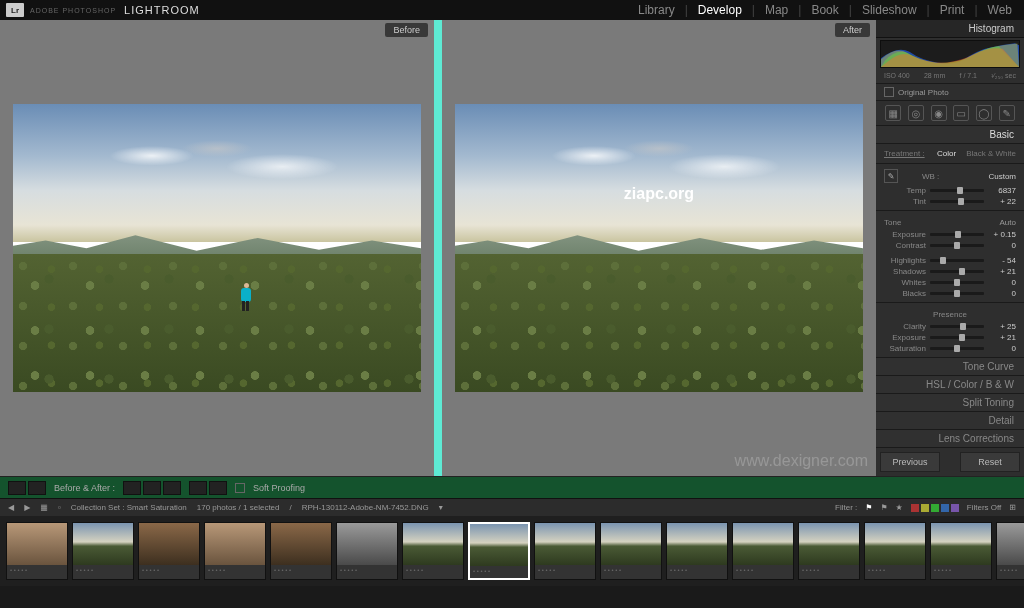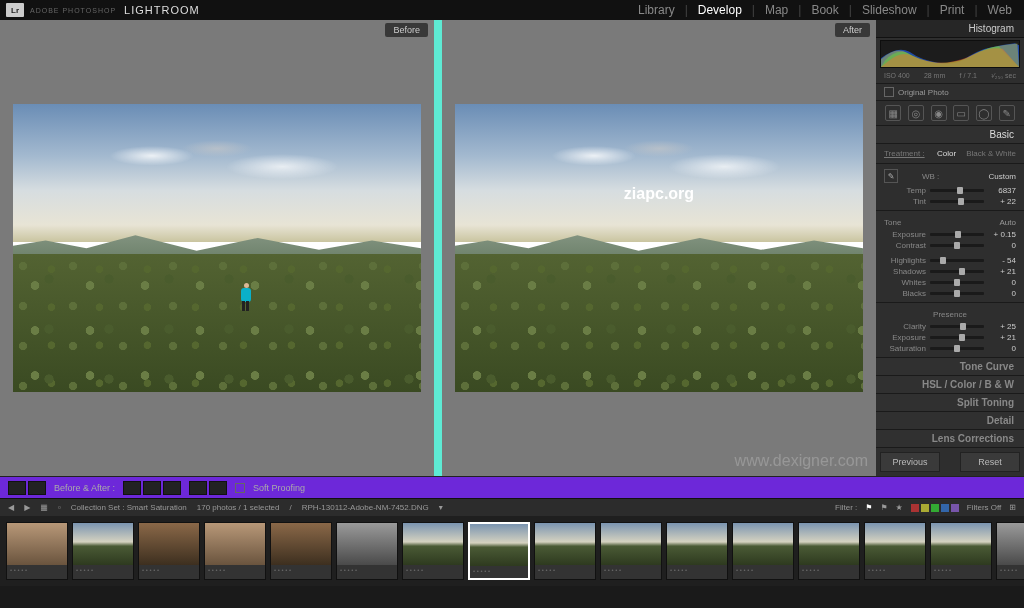--- a/index.html
+++ b/index.html
@@ -40,40 +40,40 @@
 .right { width: 148px; background: #2e2e2e; display: flex; flex-direction: column; overflow: hidden; }
 .panel-head { background: #262626; font-size: 10px; color: #ccc; text-align: right; padding: 3px 10px; border-bottom: 1px solid #111; }
 .histogram { height: 60px; background: #1c1c1c; margin: 2px 4px; border: 1px solid #0e0e0e; position: relative; overflow:hidden; }
 .histogram svg { width:100%; height:100%; }
 .histo-meta { display:flex; justify-content:space-between; padding:2px 8px 4px; font-size:7px; color:#777; }
 .orig-row { padding:3px 8px; font-size:8px; color:#999; display:flex; align-items:center; gap:4px; border-top:1px solid #1a1a1a; border-bottom:1px solid #1a1a1a; }
 .tool-row { display:flex; justify-content:space-around; padding:4px 6px; border-bottom:1px solid #1a1a1a; }
 .tool-row span { width:16px; height:16px; border:1px solid #555; border-radius:2px; display:flex; align-items:center; justify-content:center; color:#888; font-size:10px; cursor:pointer; }
 .section { border-bottom:1px solid #1a1a1a; padding:3px 8px; }
 .section-title { text-align:right; font-size:10px; color:#ddd; padding:3px 10px; background:#303030; border-bottom:1px solid #1a1a1a; }
-.section-title.collapsed { color:#888;font-weight:bold; }
+.section-title.collapsed { color:#888; }
 .treat-row, .wb-row, .tone-head { display:flex; align-items:center; font-size:8px; padding:2px 0; }
 .treat-row .lbl { color:#777;text-decoration:underline; }
 .treat-row .opt { margin-left:auto; color:#ddd; }
 .treat-row .opt2 { margin-left:10px; color:#777; }
 .wb-row .eyedrop { width:14px; height:14px; border:1px solid #555; margin-right:4px; display:flex; align-items:center; justify-content:center; }
 .wb-row .lbl { color:#888; margin-left:20px; }
 .wb-row .val { margin-left:auto; color:#ccc; }
 .slider-row { display:flex; align-items:center; font-size:8px; padding:1px 0; gap:4px; }
 .slider-row .lbl { width:42px; text-align:right; color:#888; }
 .slider-row .track { flex:1; height:3px; background:#1a1a1a; position:relative; border-radius:1px; }
 .slider-row .thumb { position:absolute; top:-2px; width:6px; height:7px; background:#aaa; border-radius:1px; transform:translateX(-50%); }
 .slider-row .val { width:28px; text-align:right; color:#ccc; }
 .tone-head { justify-content:space-between; color:#888; padding-top:4px; }
 .tone-head .auto { color:#999; cursor:pointer; }
 .prev-reset { display:flex; gap:20px; padding:4px; }
 .prev-reset button { flex:1; background:#3a3a3a; border:1px solid #222; color:#bbb; font-size:9px; padding:4px 0; cursor:pointer; }
 
 
-.below-bar { height: 22px; background: #6d28d9; display:flex; align-items:center; padding:0 8px; gap:8px; font-size:9px; color:#aaa; border-top:1px solid #222; }
+.below-bar { height: 22px; background: #14532d; display:flex; align-items:center; padding:0 8px; gap:8px; font-size:9px; color:#aaa; border-top:1px solid #222; }
 .bb-btn { width:18px; height:14px; background:#222; border:1px solid #111; }
 .bb-group { display:flex; gap:2px; }
 .bb-check { width:10px; height:10px; border:1px solid #666; }
 
 
 .fs-head { height:18px; background:#2c2c2c; display:flex; align-items:center; padding:0 8px; font-size:8px; color:#999; gap:10px; border-top:1px solid #111; }
 .fs-head .right-side { margin-left:auto; display:flex; align-items:center; gap:8px; }
 
 
 .filmstrip { height:70px; background:#1f1f1f; display:flex; align-items:center; padding:4px 6px; gap:4px; overflow:hidden; }

